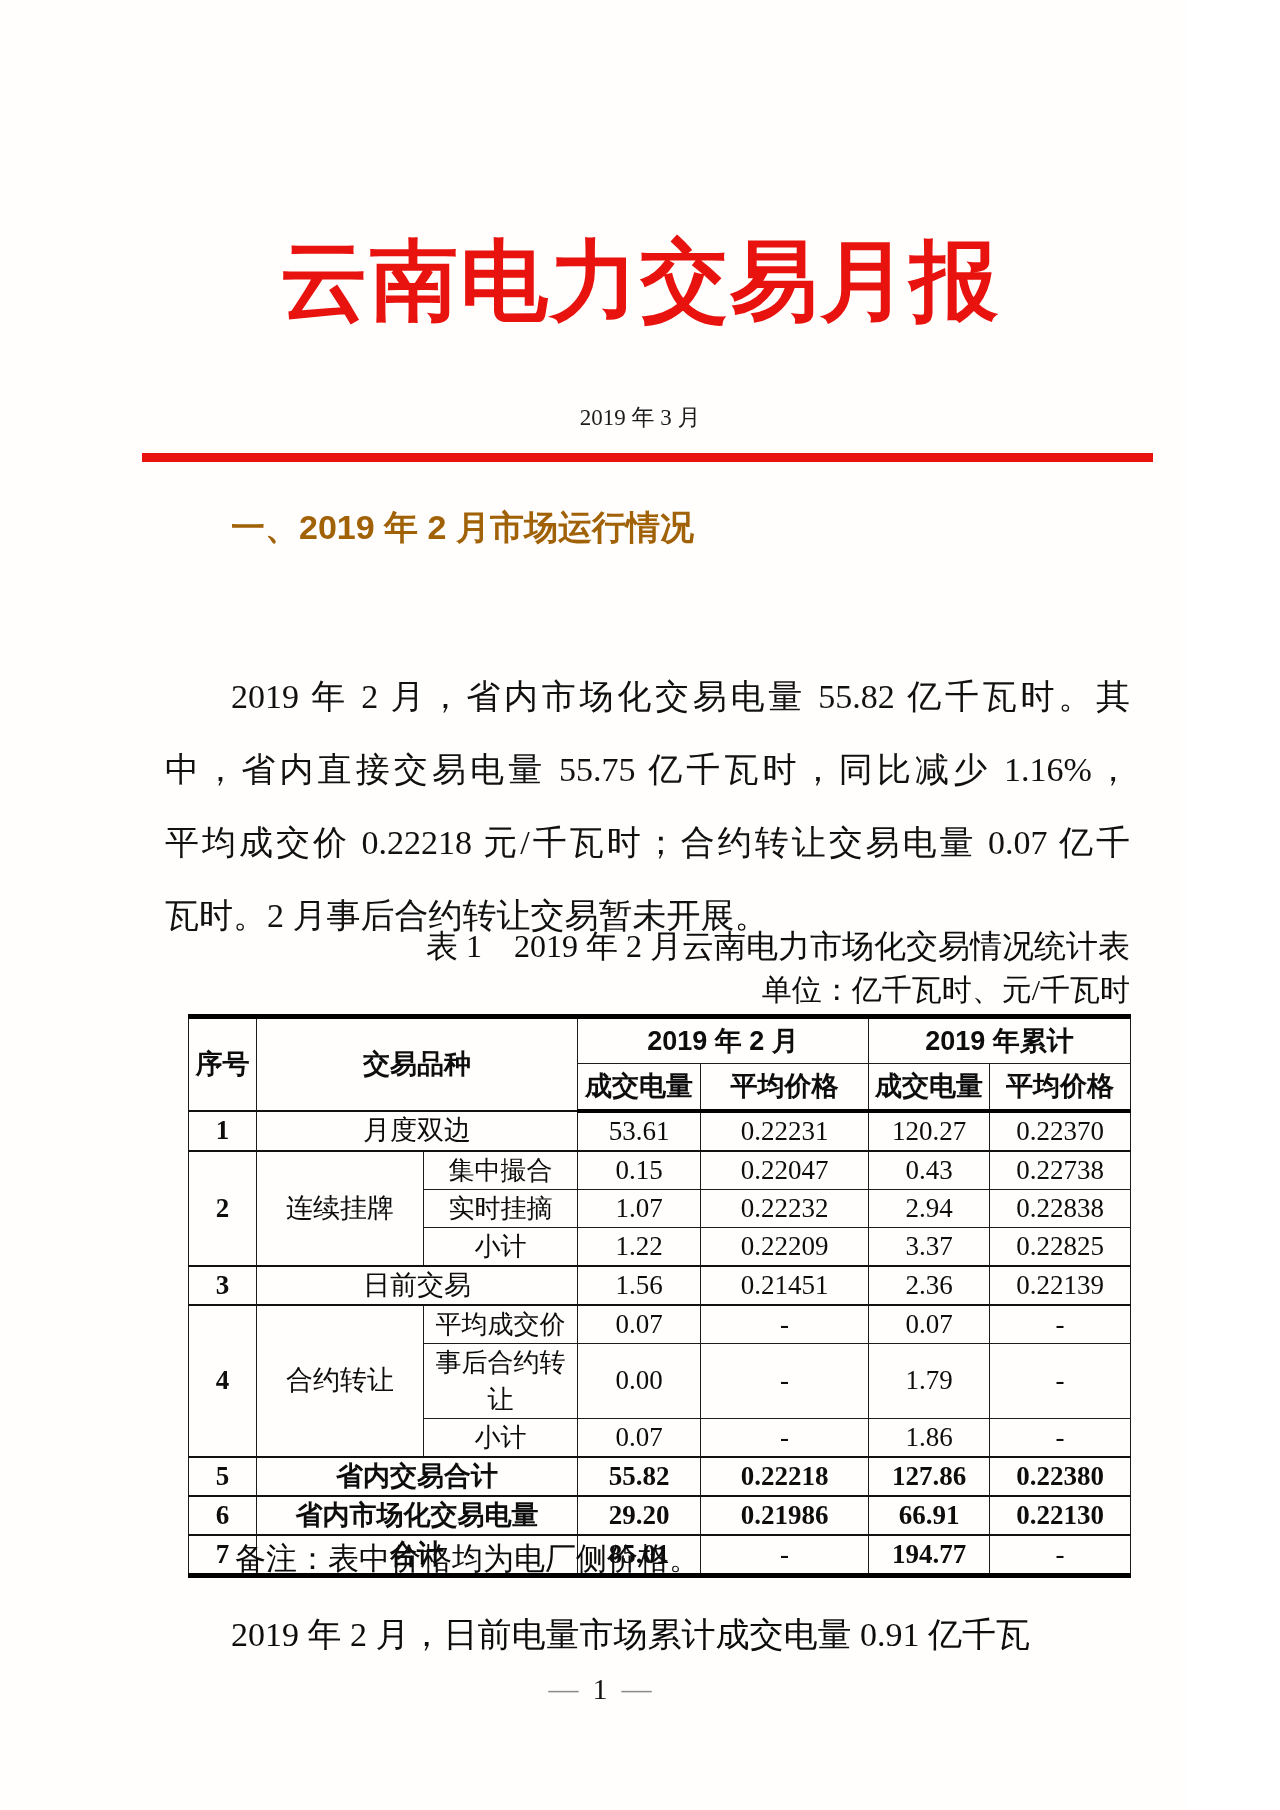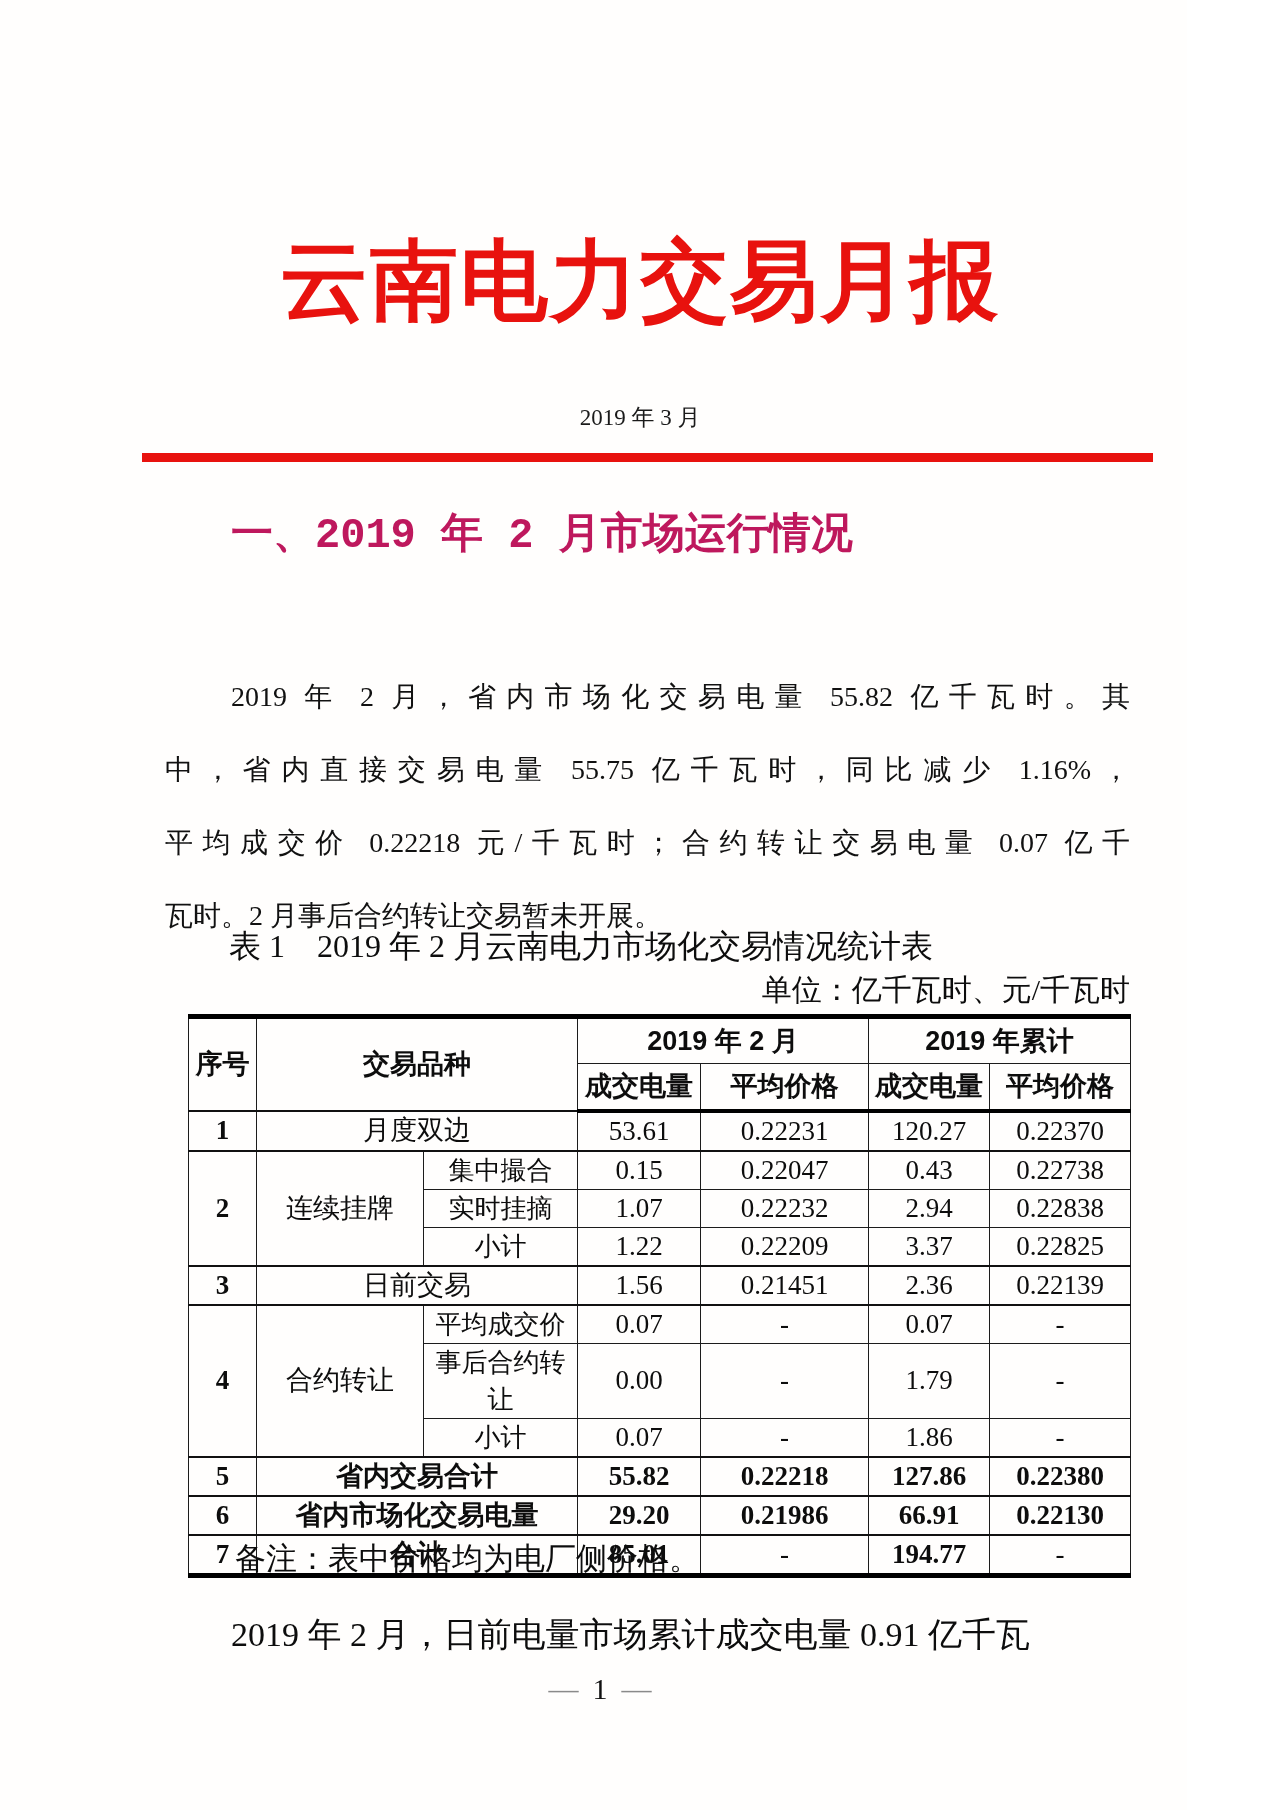--- a/index.html
+++ b/index.html
@@ -30,49 +30,50 @@
     font-size: 23px;
     color: #1a1a1a;
   }
   .red-rule {
     position: absolute; top: 453px; left: 142px;
     width: 1011px; height: 9px;
     background: #e8120e;
   }
   .h1 {
     position: absolute; top: 505px; left: 165px; width: 965px;
-    font-size: 42px; font-weight: bold;
+    font-size: 34px; font-weight: bold;
     text-indent: 66px;
-    font-family: Liberation Mono, monospace;
-    color: #be185d;
+    font-family: Liberation Sans, sans-serif;
+    color: #a16207;
   }
   .h2 {
     position: absolute; top: 577px; left: 165px; width: 965px;
     font-size: 34px; font-weight: bold;
     text-indent: 62px;
     font-family: "Liberation Sans", "DejaVu Sans", sans-serif;
     color: #0d0d0d;
   }
   .para1 {
     position: absolute; top: 660px; left: 165px; width: 965px;
-    font-size: 28px; line-height: 73px;
+    font-size: 34px; line-height: 73px;
   }
   .para-line {
     height: 73px;
     text-align: justify;
     text-align-last: justify;
     white-space: nowrap;
   }
   .para-line.first { text-indent: 66px; }
   .para-line.last { text-align-last: left; }
   .table-caption {
     position: absolute; top: 925px; left: 165px; width: 965px;
     font-size: 32px;
     text-indent: 64px;
     color: #0d0d0d;
+    text-align: right;
   }
   .unit-note {
     position: absolute; top: 970px; left: 165px; width: 965px;
     text-align: right;
     font-size: 30px;
     color: #0d0d0d;
   }
   table.stats {
     position: absolute; top: 1014px; left: 188px;
     width: 942px;

